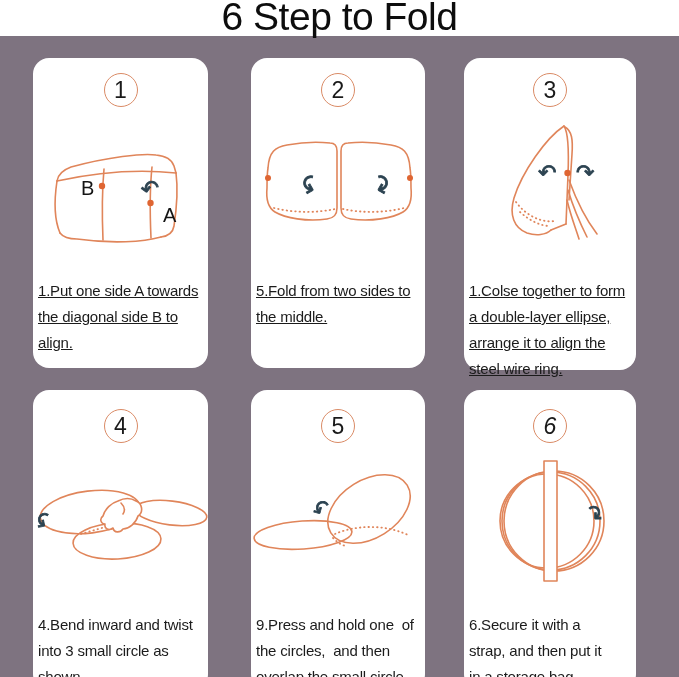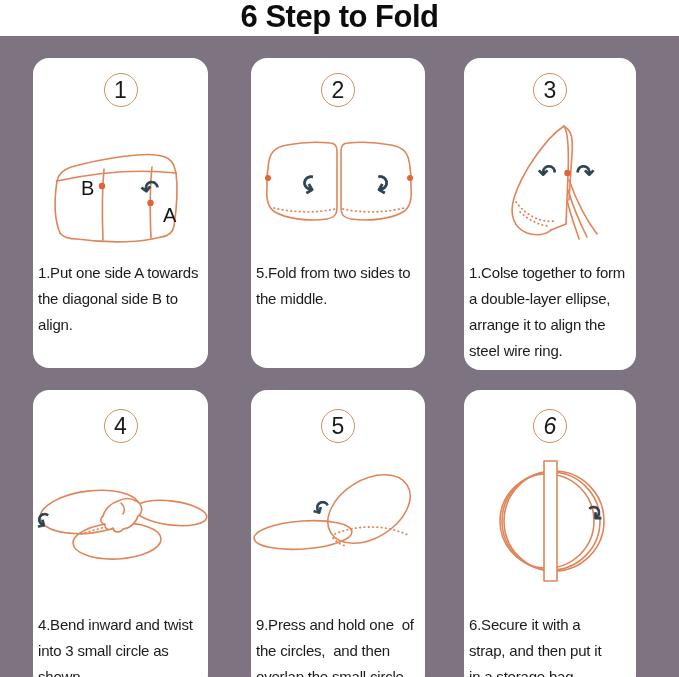--- a/index.html
+++ b/index.html
@@ -1,37 +1,37 @@
 <!DOCTYPE html>
 <html><head>
 <meta charset="utf-8">
 <style>
   * { margin:0; padding:0; box-sizing:border-box; }
   html,body { width:679px; height:677px; overflow:hidden; background:#ffffff;
               font-family:"Liberation Sans", sans-serif; position:relative; }
   .titlebar { position:absolute; top:0; left:0; width:679px; height:36px; background:#ffffff;
               display:flex; align-items:flex-start; justify-content:center; z-index:2; }
-  .title { font-size:31px; font-weight:700; letter-spacing:-0.5px; color:#0d0d0d; line-height:34px; }
+  .title { font-size:39px; font-weight:400; letter-spacing:-0.5px; color:#0d0d0d; line-height:34px; }
   .board { position:absolute; top:36px; left:0; width:679px; height:641px; background:#7e7380; }
   .card { position:absolute; background:#ffffff; border-radius:16px; }
   #card1 { left:33px;  top:58px;  width:175px; height:310px; }
   #card2 { left:251px; top:58px;  width:174px; height:310px; }
   #card3 { left:464px; top:58px;  width:172px; height:312px; }
   #card4 { left:33px;  top:390px; width:175px; height:300px; }
   #card5 { left:251px; top:390px; width:174px; height:300px; }
   #card6 { left:464px; top:390px; width:172px; height:300px; }
   .badge { position:absolute; left:50%; margin-left:-17px; width:34px; height:34px;
            border:1.4px solid #da8b66; border-radius:50%; display:flex; align-items:center;
            justify-content:center; font-size:23px; color:#1a1a1a; }
   .row1 .badge { top:15px; }
   .row2 .badge { top:19px; }
   .badge.slant { font-style:italic; }
   .caption { position:absolute; left:5px; font-size:15px; line-height:26px; letter-spacing:-0.2px;
              color:#1b1b1b; white-space:pre; }
-  .row1 .caption { top:202px; }
+  .row1 .caption { top:220px;text-decoration:underline; }
   .row2 .caption { top:222px; }
   .fig { position:absolute; overflow:visible; }
   .o  { stroke:#e0855a; stroke-width:1.6; fill:none; stroke-linecap:round; stroke-linejoin:round; }
   .ow { stroke:#e0855a; stroke-width:1.6; fill:#ffffff; stroke-linecap:round; stroke-linejoin:round; }
   .dotted { stroke-dasharray:0.5 3.8; stroke-width:1.8; }
   .od { fill:#df6532; stroke:none; }
   .lbl { font-family:"Liberation Sans",sans-serif; font-size:20px; fill:#141414; stroke:none; }
   .arrow { position:absolute; font-family:"DejaVu Sans",sans-serif; color:#2c4351;
            -webkit-text-stroke:0.8px #2c4351; line-height:1; z-index:3; }
 </style>

